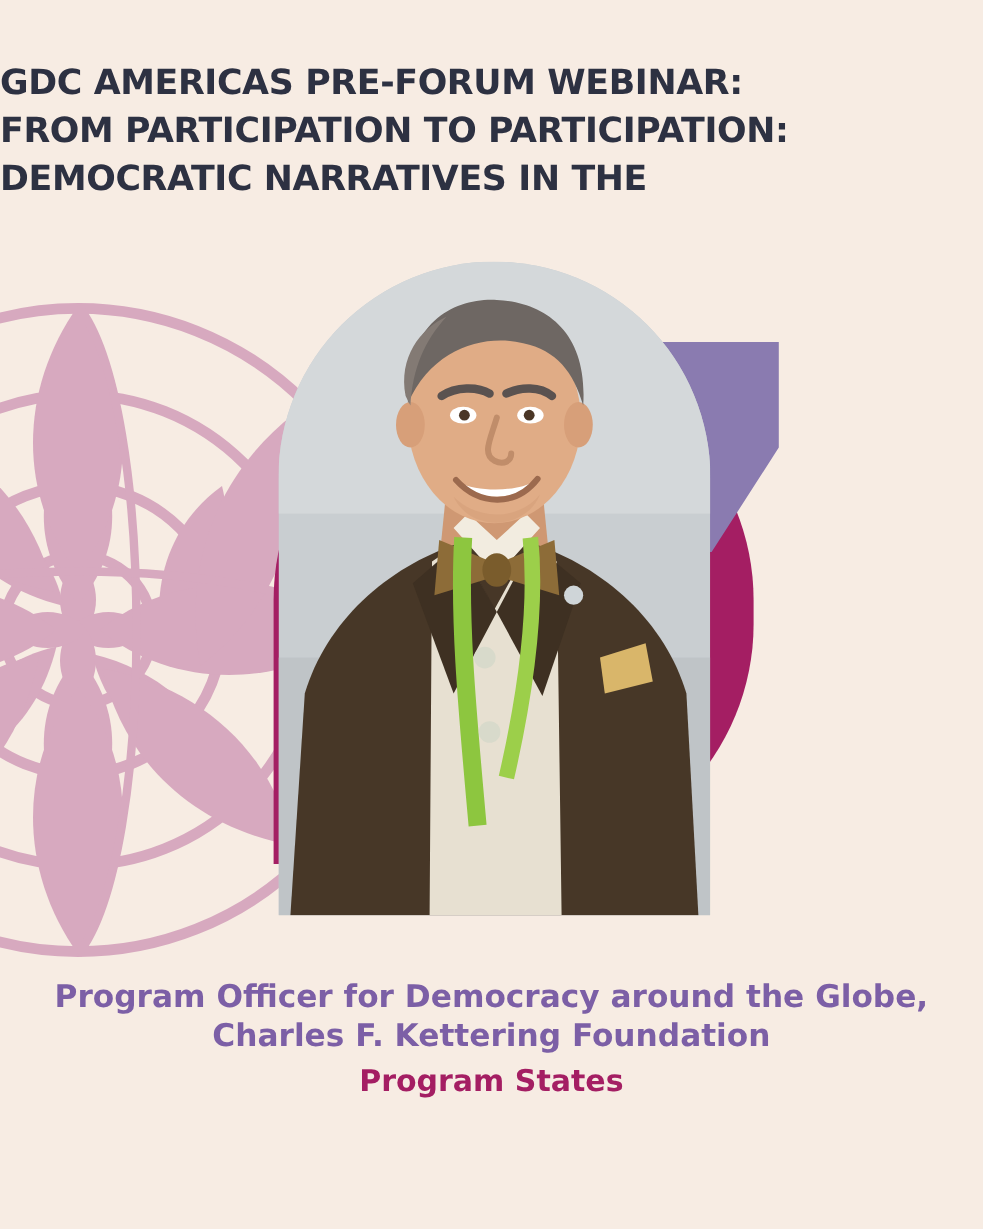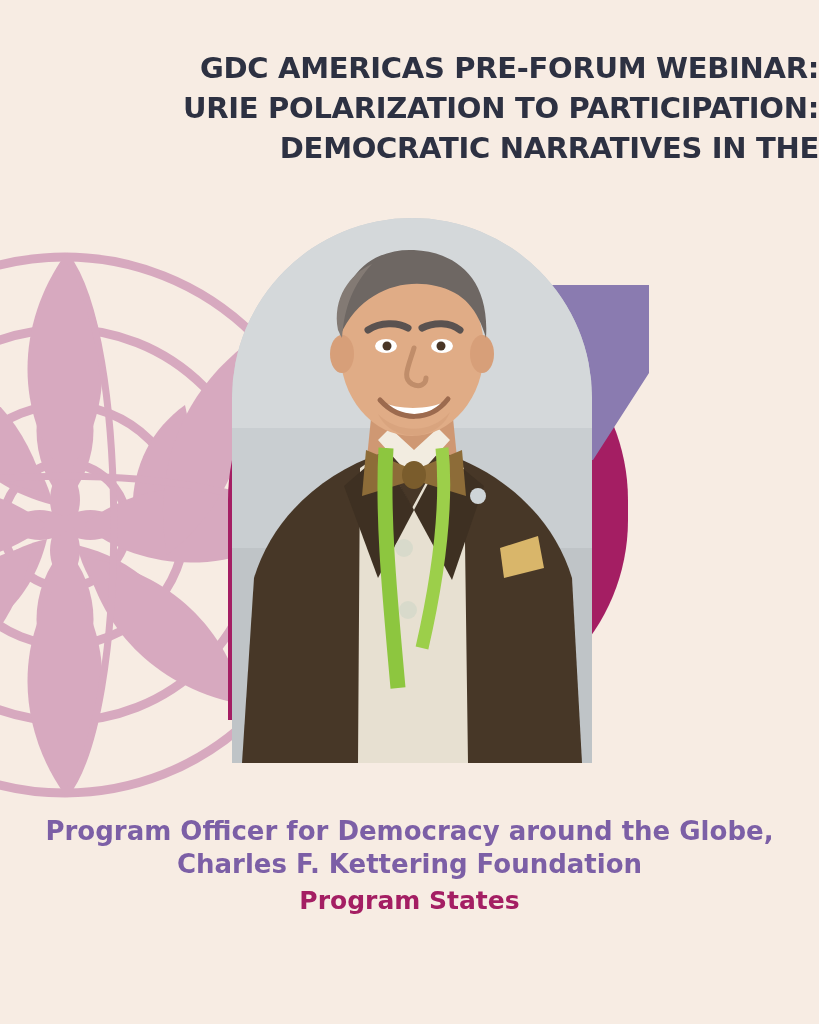--- a/index.html
+++ b/index.html
@@ -31,21 +31,21 @@
     opacity: 1;
     pointer-events: none;
   }
 
   
   .title-block {
     position: absolute;
     top: 48px;
     left: 0;
     width: 819px;
-    text-align: right;
+    text-align: left;
     z-index: 6;
   }
   .title-line {
     font-family: "DejaVu Sans", sans-serif;
     font-weight: bold;
     color: #2d3142;
     font-size: 29px;
     letter-spacing: -0.3px;
     line-height: 40px;
     white-space: nowrap;
@@ -171,21 +171,21 @@
       </g>
     </g>
     <g fill="none" stroke="#d7a9bf" stroke-width="7">
       <path d="M280 40 C345 120 345 500 280 580"></path>
       <path d="M40 310 C120 245 440 245 520 310"></path>
     </g>
   </svg>
 
   <div class="title-block">
     <div class="title-line">GDC AMERICAS PRE-FORUM WEBINAR:</div>
-    <div class="title-line">URIE POLARIZATION TO PARTICIPATION:</div>
+    <div class="title-line">FROM PARTICIPATION TO PARTICIPATION:</div>
     <div class="title-line">DEMOCRATIC NARRATIVES IN THE</div>
   </div>
 
   <div class="blob"></div>
 
   <svg class="quote-mark" viewBox="0 0 118 175" aria-hidden="true">
     <path d="M6 0 H112 V88 L56 175 L6 175 L52 100 H6 Z" fill="#8a7bb0"></path>
   </svg>
 
   <div class="portrait-wrap">

